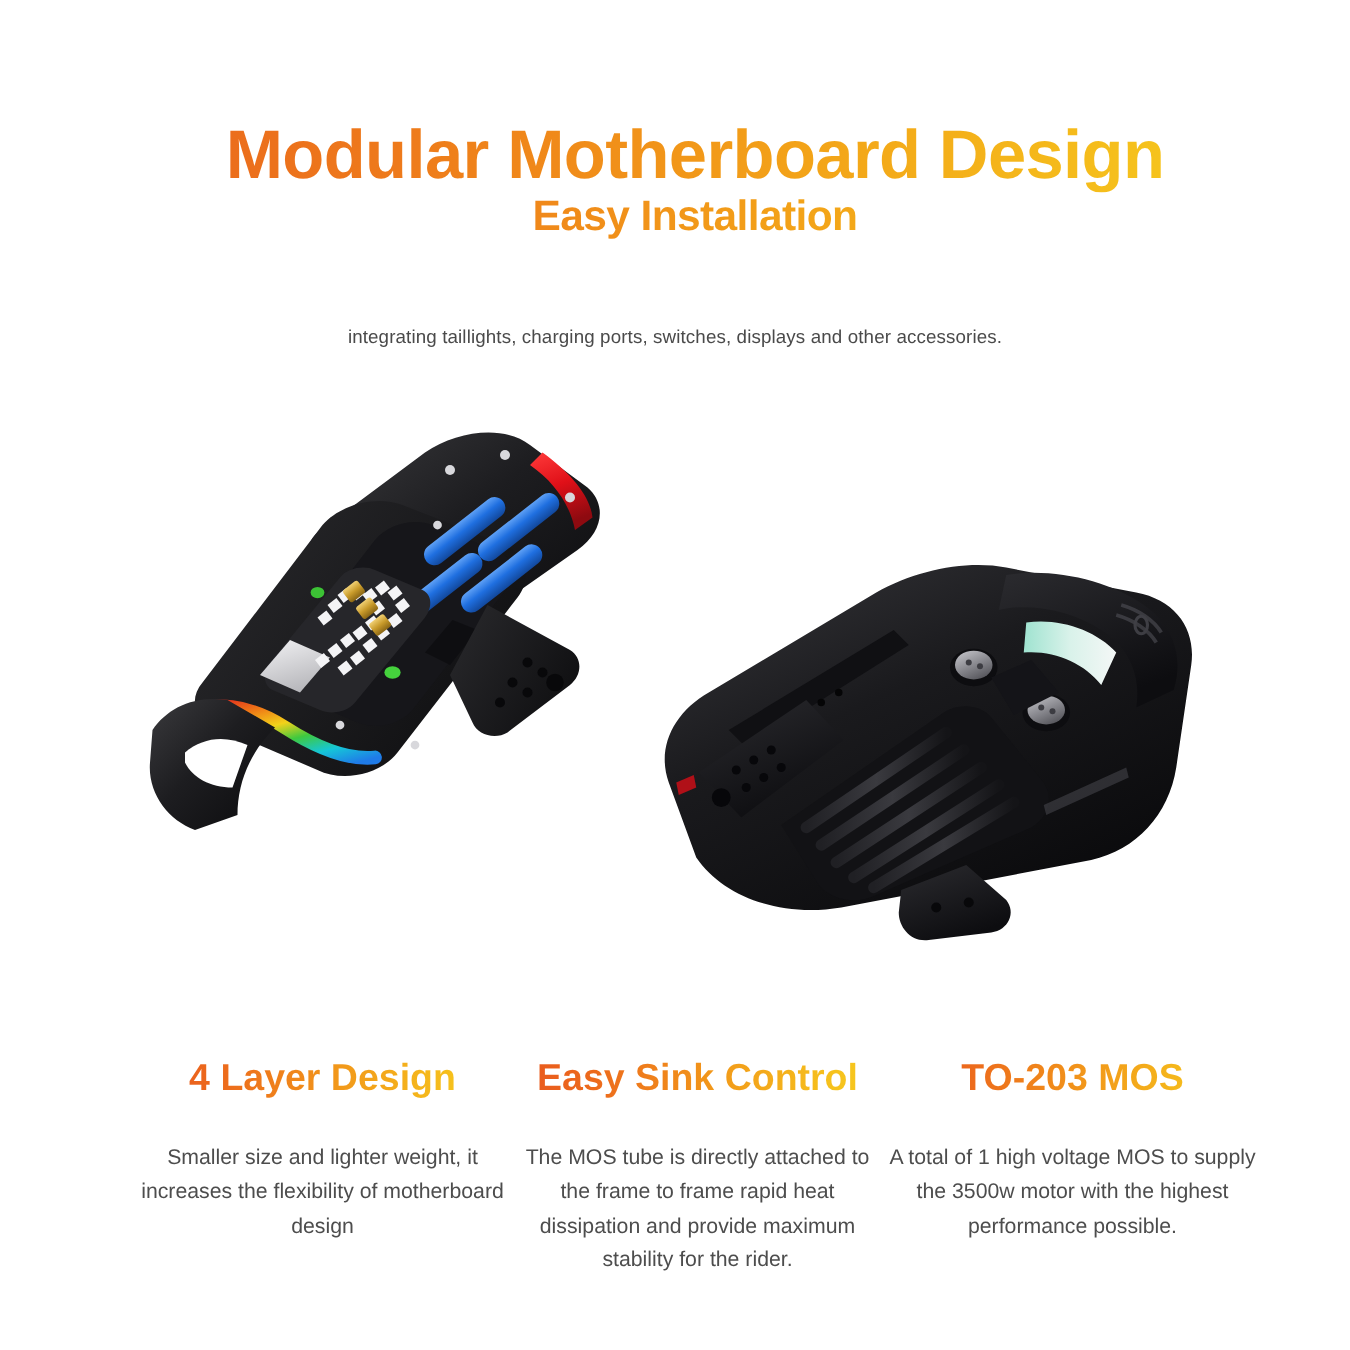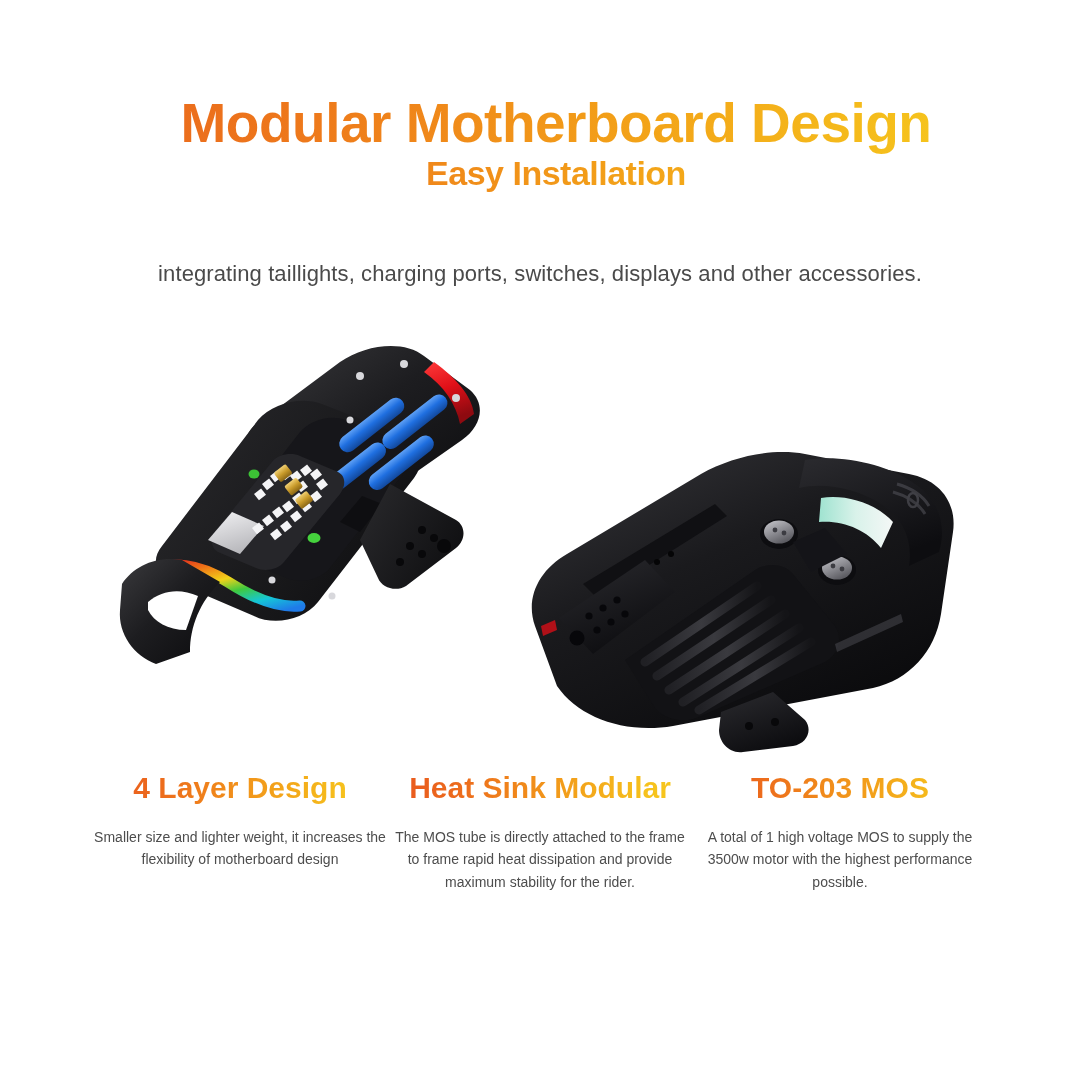--- a/index.html
+++ b/index.html
@@ -49,21 +49,21 @@
     font-size: 34px;
   }
 
   
   .subtitle {
     position: absolute;
     top: 261px;
     left: 0;
     width: 1080px;
     text-align: center;
-    font-size: 22px;
+    font-size: 15px;
     color: #4a4a4a;
     letter-spacing: 0.1px;
   }
 
   
   .stage {
     position: absolute;
     top: 330px;
     left: 0;
     width: 1080px;
@@ -82,41 +82,41 @@
     left: 505px;
     top: 100px;
     width: 490px;
     height: 330px;
   }
   .unit svg { display: block; width: 100%; height: 100%; }
 
   
   .features {
     position: absolute;
-    top: 771px;
+    top: 846px;
     left: 72px;
     width: 936px;
     display: flex;
-    justify-content: center;
+    justify-content: flex-end;
   }
   .feature { width: 300px; text-align: center; }
   .feature-title {
     font-weight: bold;
     font-size: 30px;
     line-height: 1.15;
     white-space: nowrap;
     background-image: linear-gradient(93deg, #e8551e 0%, #ed6d1c 25%, #f2991a 55%, #f6c11c 85%, #f7ca1f 100%);
     -webkit-background-clip: text;
     background-clip: text;
     color: transparent;
     -webkit-text-fill-color: transparent;
   }
   .feature-body {
-    margin-top: 20px;
-    font-size: 14px;
+    margin-top: 31px;
+    font-size: 17px;
     line-height: 1.62;
     color: #4d4d4d;
   }
 </style>
 </head>
 <body>
 
 <div class="page">
 
   <div class="headline">
@@ -366,21 +366,21 @@
   </div>
 
   <div class="features">
 
     <div class="feature">
       <div class="feature-title">4 Layer Design</div>
       <div class="feature-body">Smaller size and lighter weight, it increases the flexibility of motherboard design</div>
     </div>
 
     <div class="feature">
-      <div class="feature-title">Heat Sink Modular</div>
+      <div class="feature-title">Easy Sink Control</div>
       <div class="feature-body">The MOS tube is directly attached to the frame to frame rapid heat dissipation and provide maximum stability for the rider.</div>
     </div>
 
     <div class="feature">
       <div class="feature-title">TO-203 MOS</div>
       <div class="feature-body">A total of 1 high voltage MOS to supply the 3500w motor with the highest performance possible.</div>
     </div>
 
   </div>
 </div>

